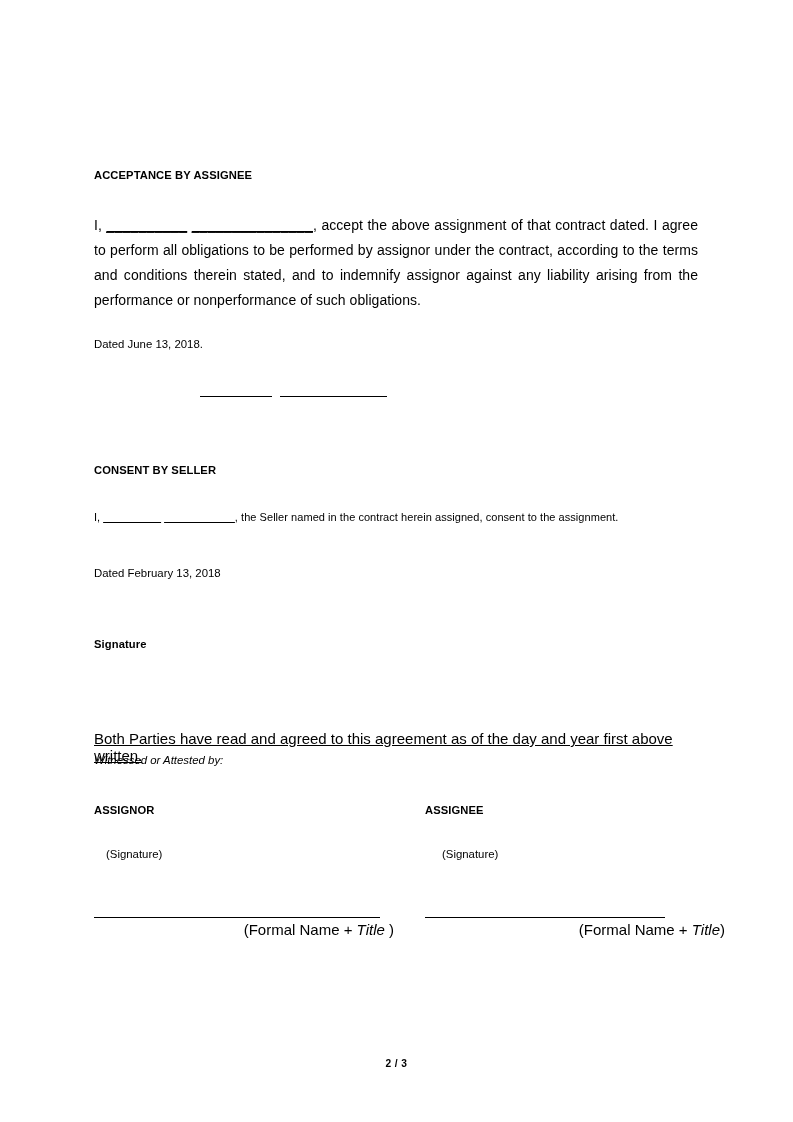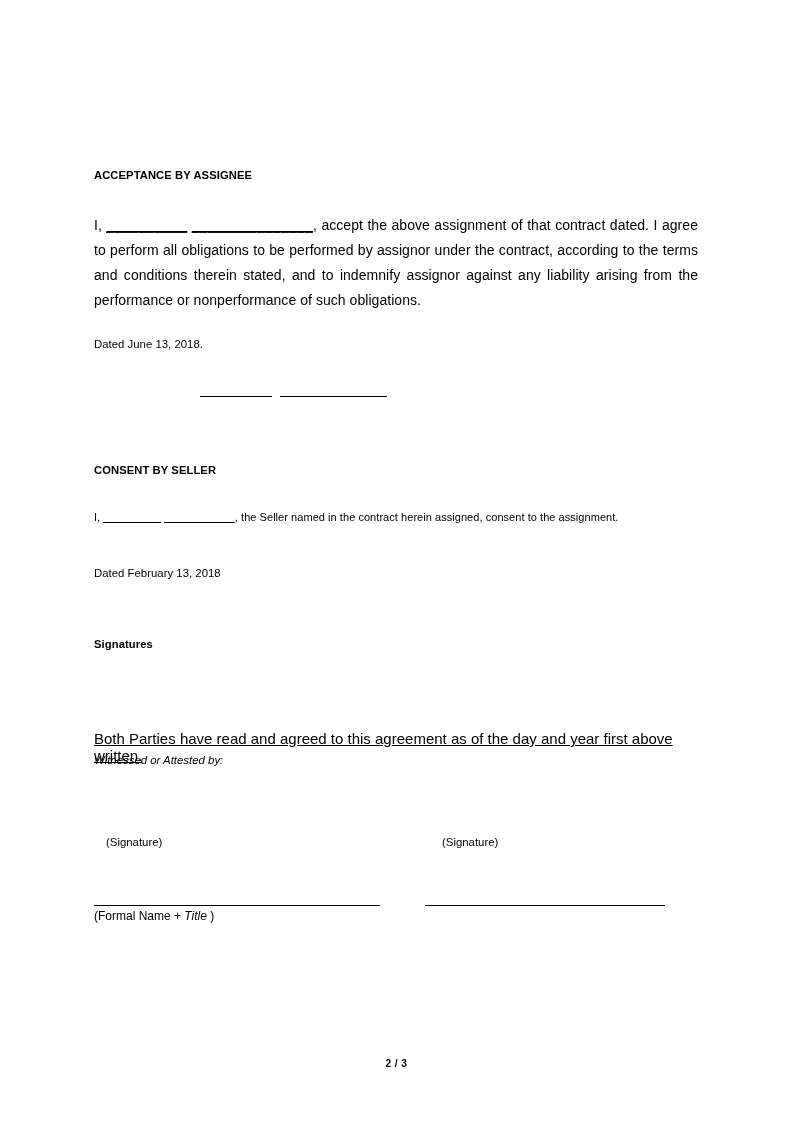--- a/index.html
+++ b/index.html
@@ -99,24 +99,25 @@
 
   .sigcol .sig-rule {
     margin-top: 57px;
     height: 0;
     border-top: 1.3px solid #000;
   }
   #col-assignor .sig-rule { width: 286px; }
   #col-assignee .sig-rule { width: 240px; }
 
   .sigcol .formal-caption {
-    font-size: 12px;
+    font-size: 15px;
     margin: 0;
     padding-top: 3px;
     white-space: nowrap;
+    text-align: right;
   }
   .formal-caption em { font-style: italic; }
 
   
   #page-footer {
     position: absolute;
     top: 1058px;
     left: 0;
     width: 793px;
     text-align: center;
@@ -142,33 +143,36 @@
       <div class="seg seg-b"></div>
       <div class="seg seg-c"></div>
     </div>
 
     <div class="heading" id="consent-heading">CONSENT BY SELLER</div>
 
     <div class="para" id="consent-para"><span>I,</span> <span class="blank">_________</span> <span class="blank">___________</span><span>, the Seller named in the contract herein assigned, consent to the assignment.</span></div>
 
     <div id="dated-consent">Dated February 13, 2018</div>
 
-    <div class="heading" id="signatures-heading">Signatures</div>
+    <div class="heading" id="signatures-heading">Signature</div>
 
     <div id="both-parties-line">Both Parties have read and agreed to this agreement as of the day and year first above written.</div>
 
     <div id="witnessed-line">Witnessed or Attested by:</div>
 
     <div class="sigcol" id="col-assignor">
+      <div class="col-heading">ASSIGNOR</div>
       <div class="sig-caption">(Signature)</div>
       <div class="sig-rule"></div>
       <div class="formal-caption"><span>(Formal Name + </span><em>Title</em><span> )</span></div>
     </div>
 
     <div class="sigcol" id="col-assignee">
+      <div class="col-heading">ASSIGNEE</div>
       <div class="sig-caption">(Signature)</div>
       <div class="sig-rule"></div>
+      <div class="formal-caption"><span>(Formal Name + </span><em>Title</em><span>)</span></div>
     </div>
 
   </div>
 
   <div id="page-footer">2 / 3</div>
 </div>
 
 </body></html>

